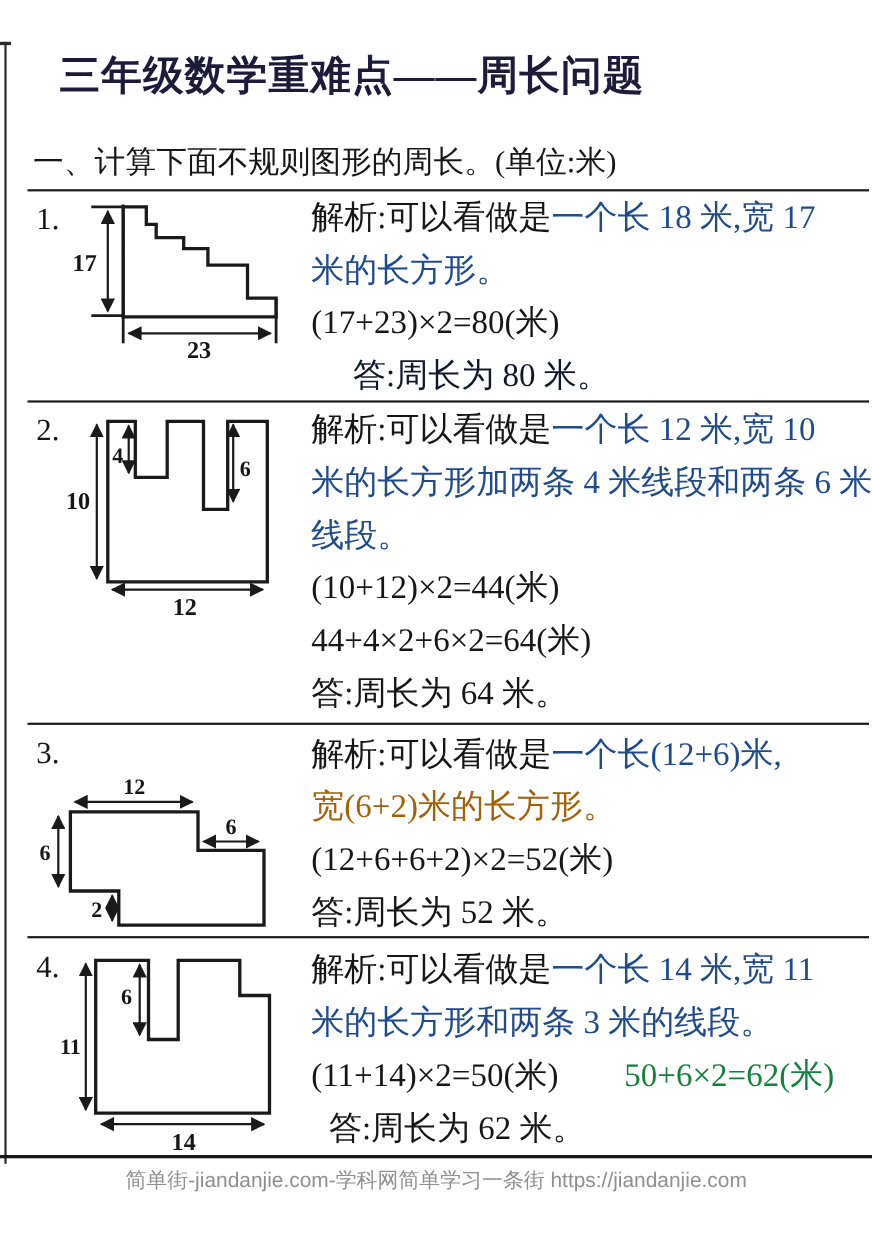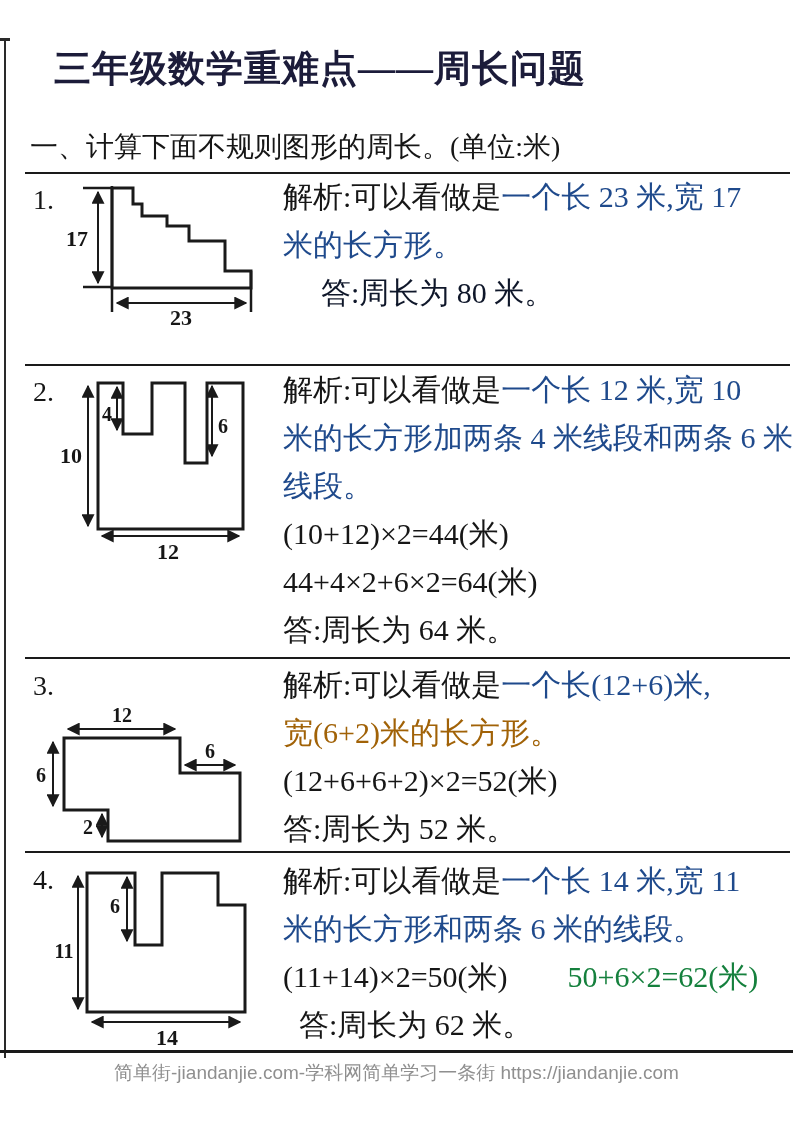--- a/index.html
+++ b/index.html
@@ -122,26 +122,29 @@
     <line x1="77" y1="14" x2="77" y2="78" stroke="#1a1a1a" stroke-width="2" marker-start="url(#ar4)" marker-end="url(#ar4)"></line>
     <line x1="42" y1="159" x2="190" y2="159" stroke="#1a1a1a" stroke-width="2" marker-start="url(#ar4)" marker-end="url(#ar4)"></line>
     <text x="14" y="95" font-size="20" text-anchor="middle">11</text>
     <text x="65" y="50" font-size="20" text-anchor="middle">6</text>
     <text x="117" y="182" font-size="22" text-anchor="middle">14</text>
   </svg>
 
   <div class="sol s1">
     <div class="t-line">
       <span style="color: rgb(22, 22, 22);">解析:可以看做是</span>
-      <span style="color: rgb(31, 74, 140);">一个长 23 米,宽 17</span>
+      <span style="color: rgb(31, 74, 140);">一个长 18 米,宽 17</span>
     </div>
     <div class="t-line">
       <span style="color: rgb(31, 74, 140);">米的长方形。</span>
     </div>
     <div class="t-line">
+      <span style="color: rgb(22, 22, 22);">(17+23)×2=80(米)</span>
+    </div>
+    <div class="t-line">
       <span style="color: #0f172a; margin-left: 38px;">答:周长为 80 米。</span>
     </div>
   </div>
 
   <div class="sol s2">
     <div class="t-line">
       <span style="color: rgb(22, 22, 22);">解析:可以看做是</span>
       <span style="color: rgb(31, 74, 140);">一个长 12 米,宽 10</span>
     </div>
     <div class="t-line">
@@ -176,21 +179,21 @@
       <span style="color: rgb(22, 22, 22);">答:周长为 52 米。</span>
     </div>
   </div>
 
   <div class="sol s4">
     <div class="t-line">
       <span style="color: rgb(22, 22, 22);">解析:可以看做是</span>
       <span style="color: rgb(31, 74, 140);">一个长 14 米,宽 11</span>
     </div>
     <div class="t-line">
-      <span style="color: rgb(31, 74, 140);">米的长方形和两条 6 米的线段。</span>
+      <span style="color: rgb(31, 74, 140);">米的长方形和两条 3 米的线段。</span>
     </div>
     <div class="t-line">
       <span style="color: rgb(22, 22, 22);">(11+14)×2=50(米)</span>
       <span class="gap"></span>
       <span style="color: #15803d;">50+6×2=62(米)</span>
     </div>
     <div class="t-line">
       <span style="color: rgb(22, 22, 22); margin-left: 16px;">答:周长为 62 米。</span>
     </div>
   </div>

